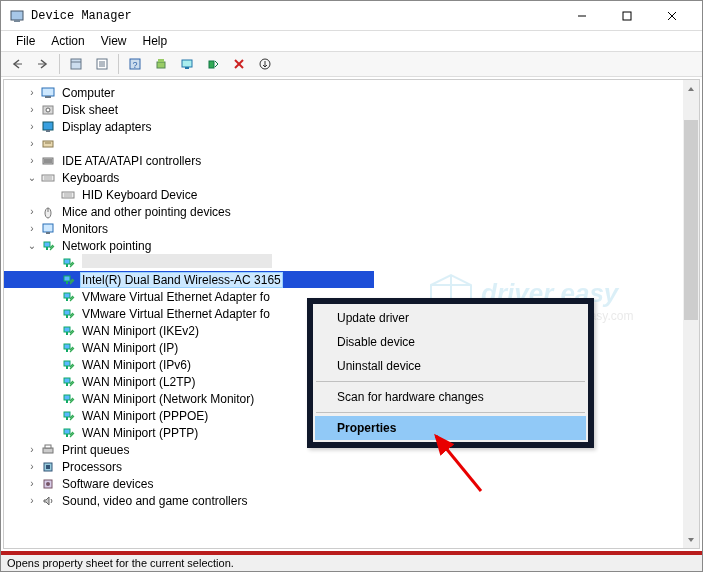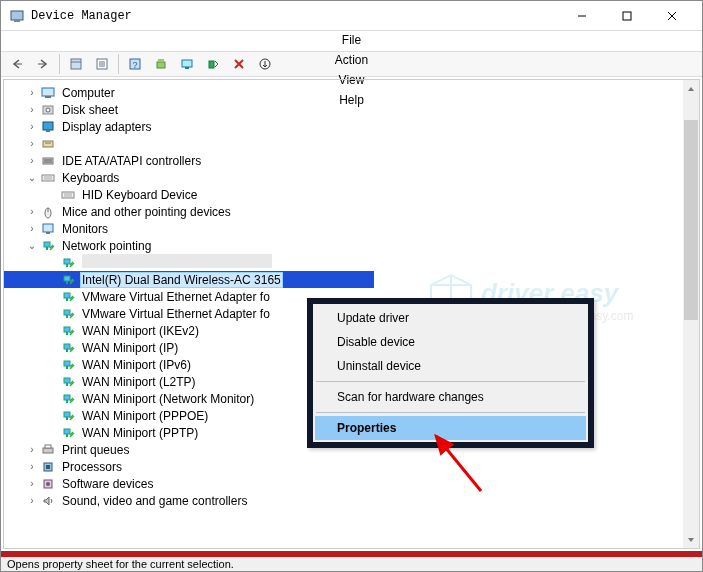--- a/index.html
+++ b/index.html
@@ -2,42 +2,42 @@
 <html><head>
 <meta charset="utf-8">
 <style>
   * { box-sizing: border-box; margin: 0; padding: 0; }
   body { font-family: "Segoe UI", Tahoma, sans-serif; font-size: 12px; background: #fff; width: 703px; height: 572px; overflow: hidden; position: relative; border: 1px solid #888; }
   .titlebar { height: 30px; display: flex; align-items: center; padding: 0 8px; border-bottom: 1px solid #ddd; }
   .titlebar .icon { width: 16px; height: 16px; margin-right: 6px; }
   .titlebar .title { flex: 1; font-size: 12px; font-family: Liberation Mono, monospace; }
   .win-controls { display: flex; gap: 0; }
   .win-btn { width: 45px; height: 29px; display: flex; align-items: center; justify-content: center; cursor: pointer; }
-  .menubar { height: 20px; display: flex; align-items: center; padding: 0 14px; gap: 2px; flex-direction: column; }
+  .menubar { height: 20px; display: flex; align-items: center; padding: 0 8px; gap: 2px; }
   .menu-item { padding: 2px 7px; cursor: pointer; }
   .toolbar { height: 26px; border-top: 1px solid #ddd; border-bottom: 1px solid #ddd; display: flex; align-items: center; padding: 0 4px; gap: 2px; background: #f7f7f7; }
   .tool-btn { width: 24px; height: 22px; display: flex; align-items: center; justify-content: center; cursor: pointer; border: 1px solid transparent; }
   .tool-sep { width: 1px; height: 20px; background: #ccc; margin: 0 2px; }
   .tree { position: absolute; top: 78px; bottom: 22px; left: 2px; right: 2px; overflow: auto; padding: 4px 0; border: 1px solid #ccc; }
   .tree-scroll { position: absolute; right: 2px; top: 78px; bottom: 22px; width: 17px; background: #f0f0f0; border: 1px solid #ccc; border-left: none; }
   .tree-scroll .thumb { position: absolute; top: 40px; left: 1px; right: 1px; height: 200px; background: #cdcdcd; }
   .tree-scroll .arrow-up { position: absolute; top: 0; left: 0; right: 0; height: 17px; display:flex; align-items:center; justify-content:center; }
   .tree-scroll .arrow-down { position: absolute; bottom: 0; left: 0; right: 0; height: 17px; display:flex; align-items:center; justify-content:center; }
   .node { display: flex; align-items: center; height: 17px; white-space: nowrap; cursor: default; padding-right: 6px; }
   .node .twisty { width: 16px; text-align: center; color: #666; font-size: 10px; cursor: pointer; }
   .node .twisty.none { visibility: hidden; }
   .node .ico { width: 16px; height: 14px; margin-right: 4px; display: inline-flex; align-items: center; justify-content: center; }
   .node .label { padding: 1px 2px; }
   .node.selected .label { background: #cce8ff; border: 1px solid #99d1ff; padding: 0 1px; }
   .node.selected { background: #1d4ed8; }
   .context-menu { position: absolute; top: 297px; left: 306px; width: 287px; background: #f0f0f0; border: 6px solid #0f172a; box-shadow: 2px 2px 4px rgba(0,0,0,0.2); padding: 2px; z-index: 10; }
   .ctx-item { padding: 5px 22px; cursor: pointer; font-size: 12px; }
   .ctx-item.highlight { background: #91c9f7; font-weight: bold; }
   .ctx-sep { height: 1px; background: #c0c0c0; margin: 3px 1px; }
-  .statusbar { position: absolute; bottom: 0; left: 0; right: 0; height: 20px; border-top: 6px solid #b91c1c; padding: 2px 6px; display: flex; align-items: center; background: #f0f0f0; font-size: 11px; }
+  .statusbar { position: absolute; bottom: 0; left: 0; right: 0; height: 20px; border-top: 4px solid #b91c1c; padding: 2px 6px; display: flex; align-items: center; background: #f0f0f0; font-size: 11px; }
   .watermark { position: absolute; top: 269px; left: 410px; opacity: 0.18; pointer-events: none; z-index: 1; }
   .arrow-annot { position: absolute; top: 430px; left: 430px; pointer-events: none; z-index: 20; }
   .obscured { display:inline-block; width: 190px; height: 14px; background: #e8e8e8; }
 </style>
 </head>
 <body>
 
 <div class="titlebar">
   <span class="icon">
     <svg width="16" height="16">

